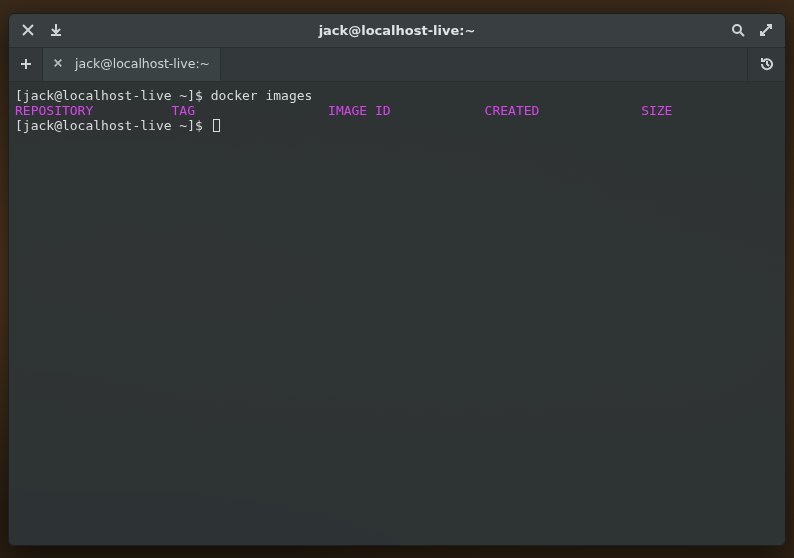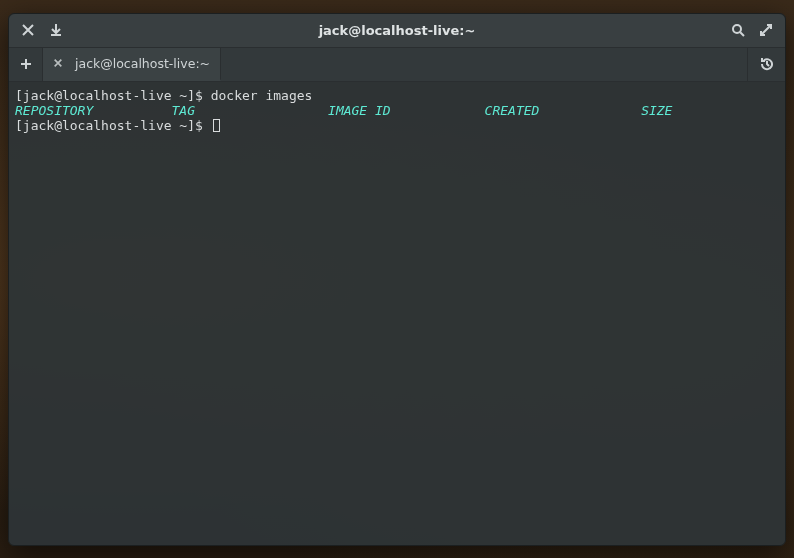--- a/index.html
+++ b/index.html
@@ -88,21 +88,21 @@
     flex: 1;
     padding: 6px 6px;
     font-family: "DejaVu Sans Mono", "Liberation Mono", monospace;
     font-size: 13px;
     line-height: 15px;
     color: #d9dcdd;
     white-space: pre;
     overflow: hidden;
   }
   .prompt-brackets { color: #d9dcdd; margin-top: 28px; }
-  .headerline { color: #5eead4; font-style: italic; }
+  .headerline { color: #d946ef; }
   .cursor-block {
     display: inline-block;
     width: 7px; height: 13px;
     border: 1px solid #d9dcdd;
     vertical-align: -2px;
     margin-left: 2px;
   }
   .row { display: block; }
 </style>
 </head>

